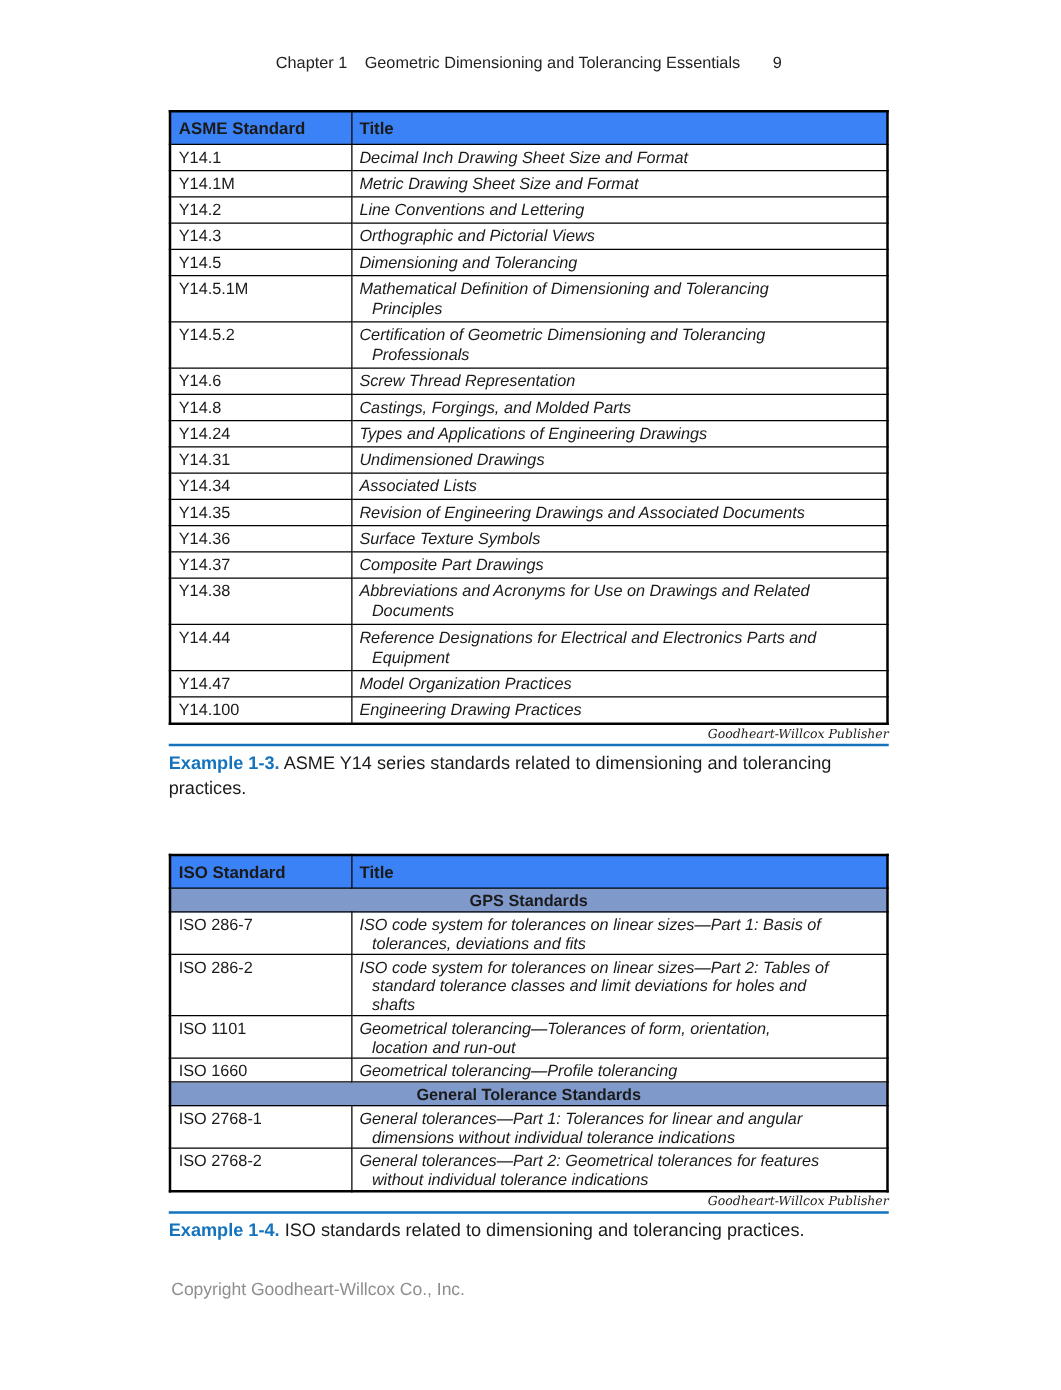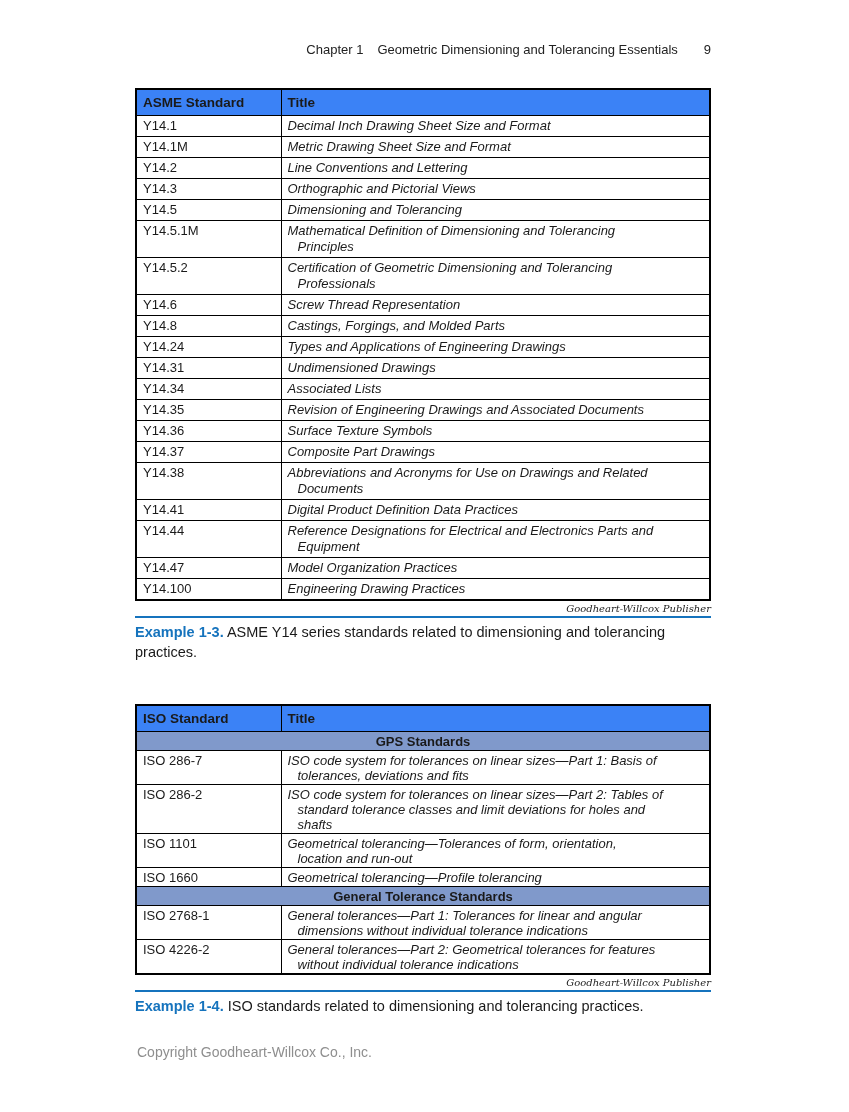--- a/index.html
+++ b/index.html
@@ -11,21 +11,21 @@
   }
   .page {
     box-sizing: border-box;
     width: 849px; height: 1112px;
     padding: 42px 138px 0 135px;
     overflow: hidden;
   }
 
   
   .running-head {
-    display: flex; justify-content: flex-end; align-items: baseline;
+    display: flex; justify-content: center; align-items: baseline;
     font-size: 13px; color: #222; height: 14px;
   }
   .rh-chapter { margin-right: 14px; }
   .rh-page { margin-left: 26px; }
 
   
   table.std-table {
     border-collapse: collapse;
     width: 576px;
     table-layout: fixed;
@@ -209,26 +209,20 @@
           </td>
         </tr>
         <tr>
           <td class="code-cell">Y14.38</td>
           <td class="title-cell">
             <div class="tline">Abbreviations and Acronyms for Use on Drawings and Related</div>
             <div class="tline cont">Documents</div>
           </td>
         </tr>
         <tr>
-          <td class="code-cell">Y14.41</td>
-          <td class="title-cell">
-            <div class="tline">Digital Product Definition Data Practices</div>
-          </td>
-        </tr>
-        <tr>
           <td class="code-cell">Y14.44</td>
           <td class="title-cell">
             <div class="tline">Reference Designations for Electrical and Electronics Parts and</div>
             <div class="tline cont">Equipment</div>
           </td>
         </tr>
         <tr>
           <td class="code-cell">Y14.47</td>
           <td class="title-cell">
             <div class="tline">Model Organization Practices</div>
@@ -296,21 +290,21 @@
           <td colspan="2" class="band-cell">General Tolerance Standards</td>
         </tr>
         <tr>
           <td class="code-cell">ISO 2768-1</td>
           <td class="title-cell">
             <div class="tline">General tolerances—Part 1: Tolerances for linear and angular</div>
             <div class="tline cont">dimensions without individual tolerance indications</div>
           </td>
         </tr>
         <tr>
-          <td class="code-cell">ISO 4226-2</td>
+          <td class="code-cell">ISO 2768-2</td>
           <td class="title-cell">
             <div class="tline">General tolerances—Part 2: Geometrical tolerances for features</div>
             <div class="tline cont">without individual tolerance indications</div>
           </td>
         </tr>
       </tbody>
   </table>
 
   <div class="attribution">Goodheart-Willcox Publisher</div>
   <div class="caption-rule"></div>

